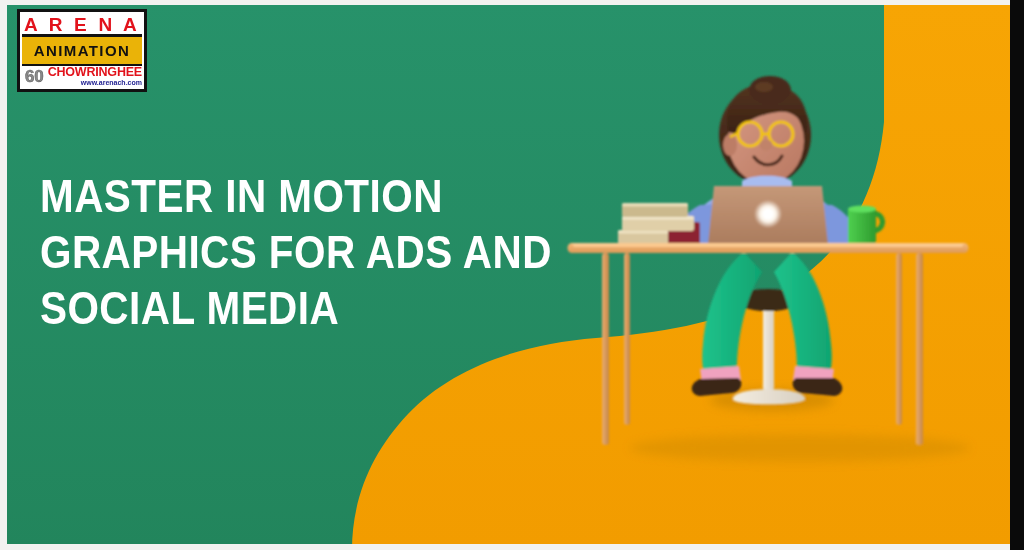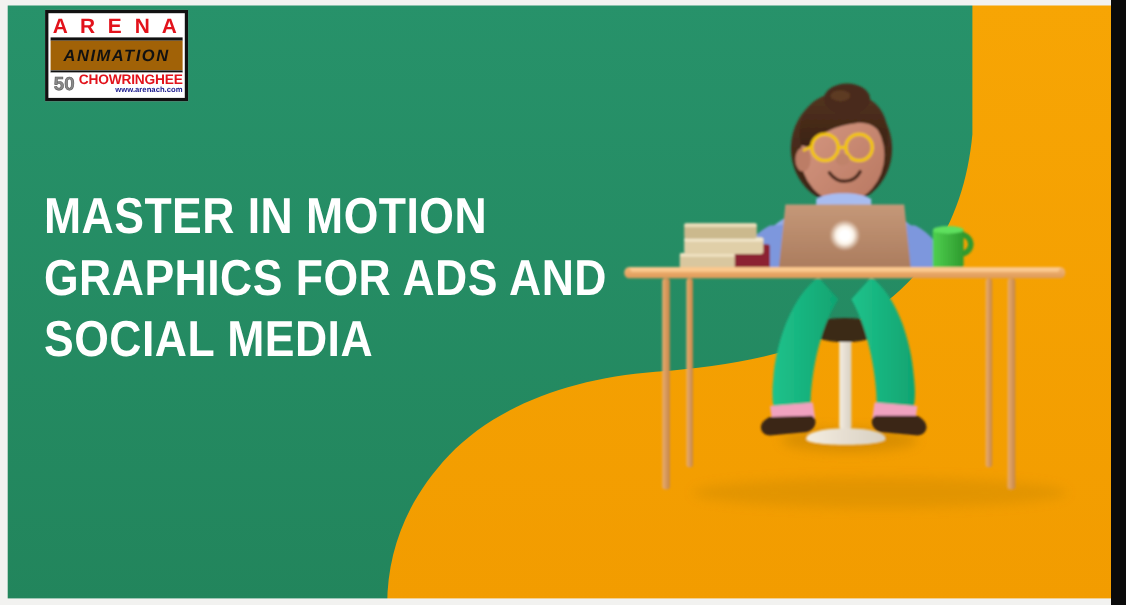--- a/index.html
+++ b/index.html
@@ -38,35 +38,34 @@
 
   
   .logo{
     position:absolute; left:17px; top:9px;
     width:130px; height:83px;
     background:#ffffff;
     border:3px solid #111;
     z-index:30;
     display:flex; flex-direction:column;
     padding:2px;
-    margin-left:24px;
   }
   .logo-arena{
     height:28px; background:#ffffff;
     display:flex; align-items:center; justify-content:center;
     border-bottom:3px solid #111;
   }
   .logo-arena span{
     color:#e2121b; font-weight:bold; font-size:19px;
     letter-spacing:3.2px; line-height:1;
     font-family:"Liberation Sans", sans-serif;
   }
   .logo-animation{
-    height:34px; background:#a16207;
-    display:flex; align-items:center; justify-content:center;font-style:italic;
+    height:34px; background:#eab308;
+    display:flex; align-items:center; justify-content:center;
   }
   .logo-animation span{
     color:#111; font-weight:bold; font-size:15px;
     letter-spacing:1.4px; line-height:1;
   }
   .logo-bottom{
     flex:1; background:#ffffff;
     display:flex; align-items:stretch;
     border-top:2px solid #111;
   }
@@ -140,21 +139,21 @@
 
   <div class="logo">
     <div class="logo-arena">
       <span>A R E N A</span>
     </div>
     <div class="logo-animation">
       <span>ANIMATION</span>
     </div>
     <div class="logo-bottom">
       <div class="logo-60">
-        <span>50</span>
+        <span>60</span>
       </div>
       <div class="logo-chow">
         <span class="c1">CHOWRINGHEE</span>
         <span class="c2">www.arenach.com</span>
       </div>
     </div>
   </div>
 
   <div class="headline">
     <div>MASTER IN MOTION</div>

